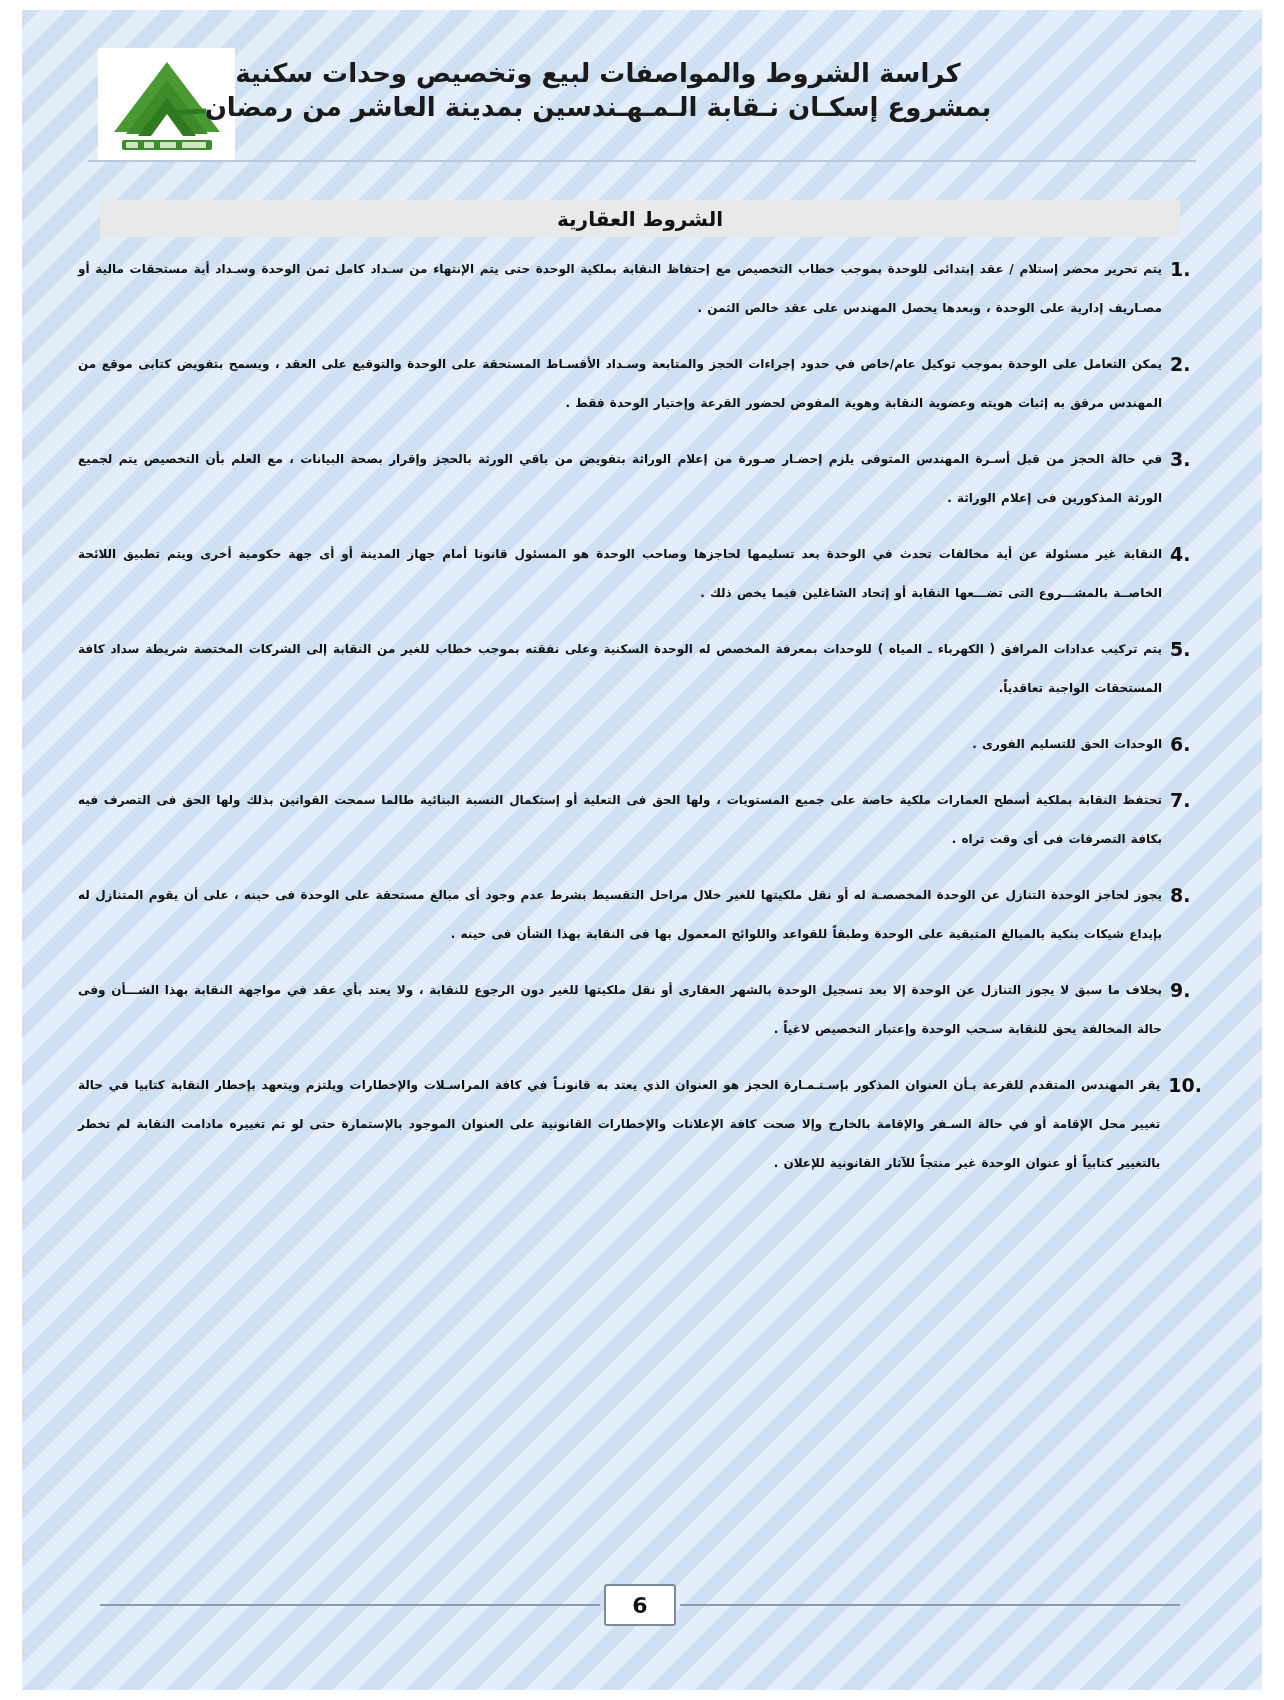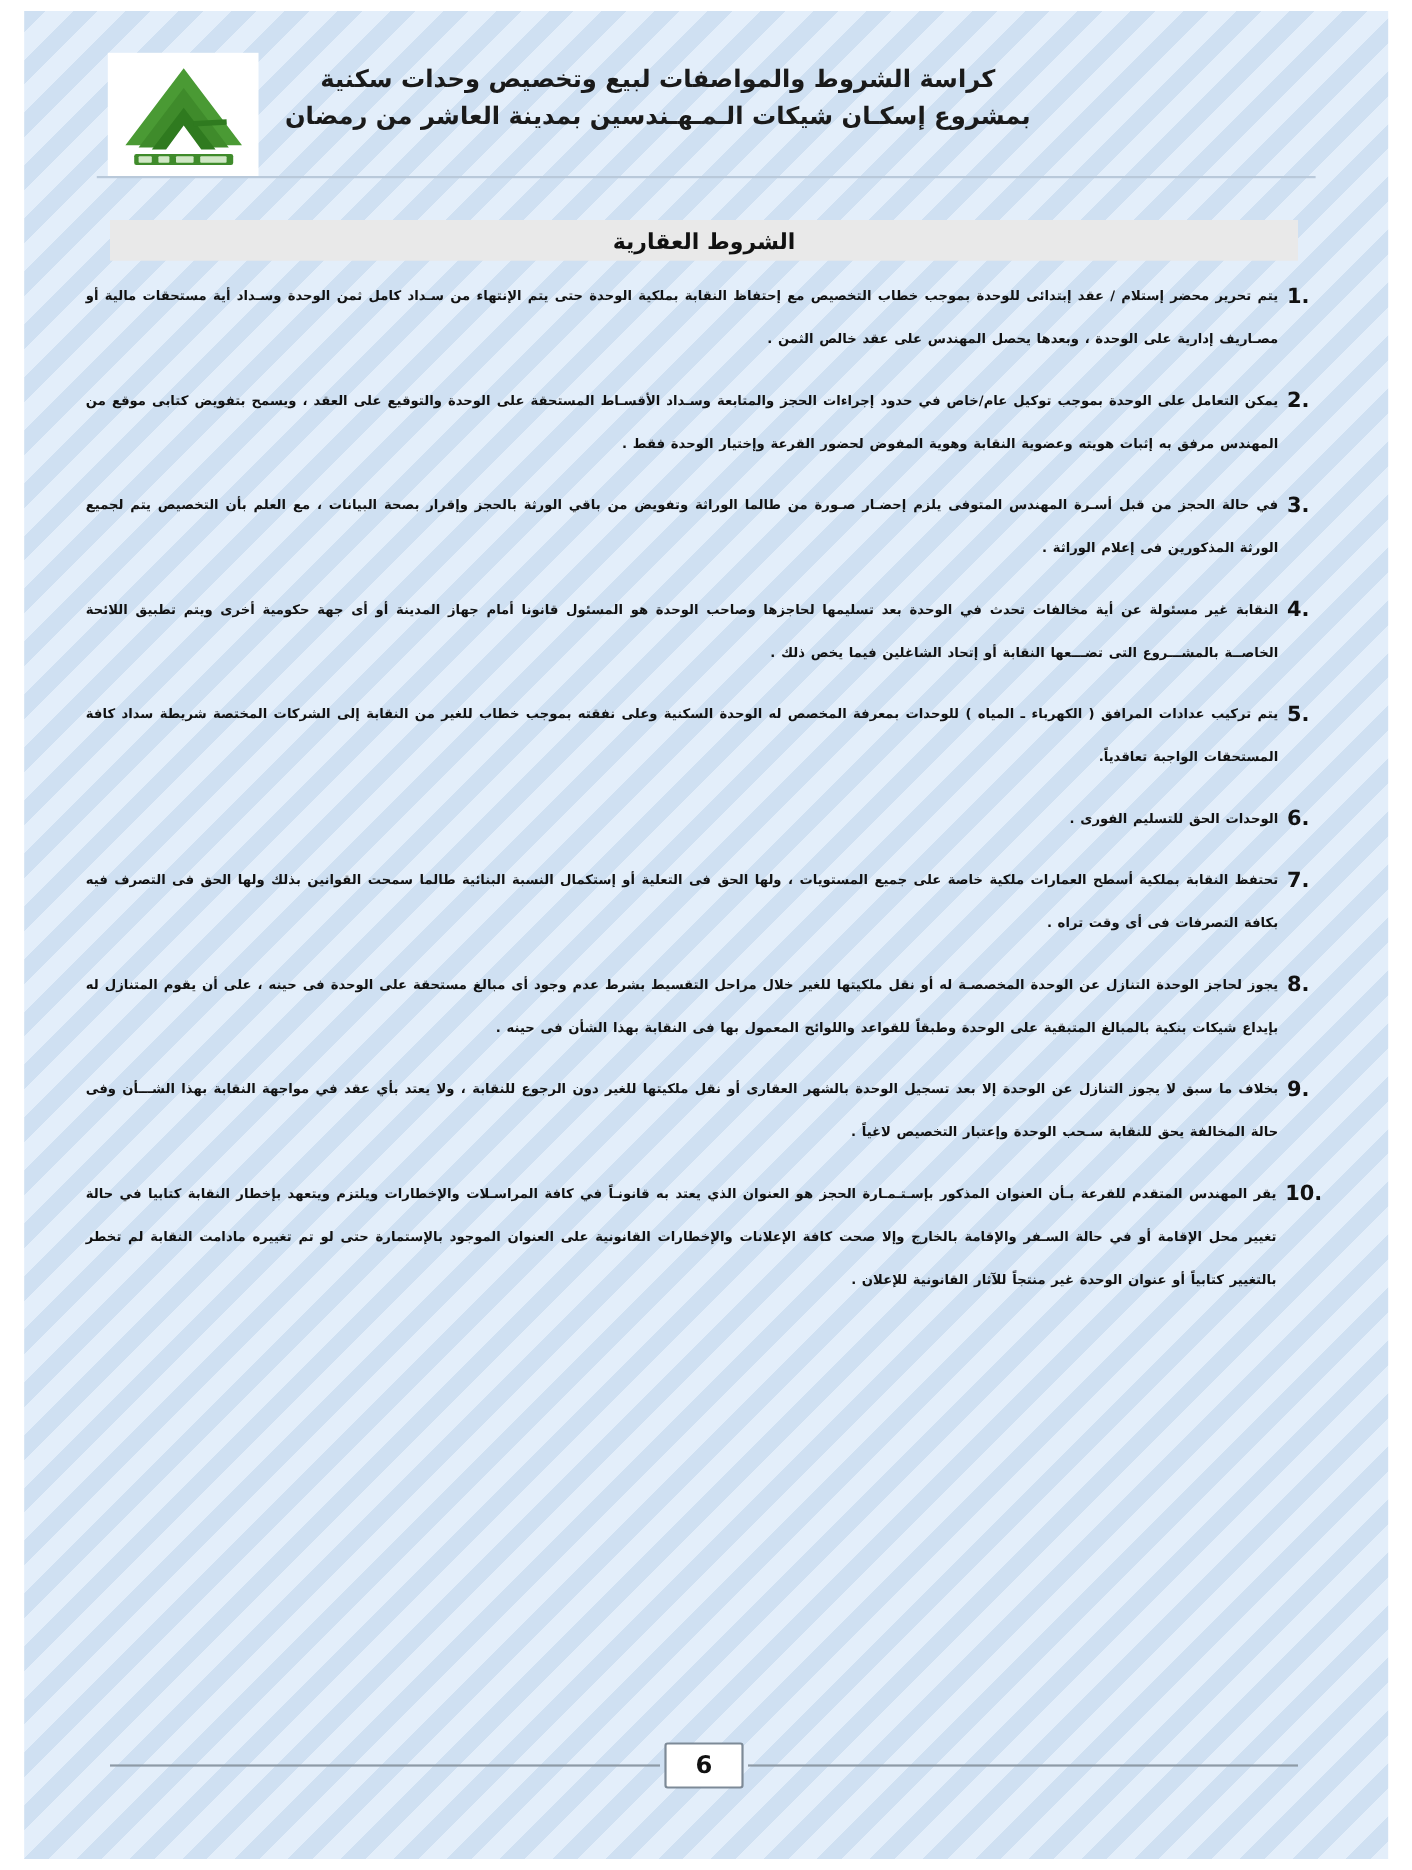--- a/index.html
+++ b/index.html
@@ -88,21 +88,21 @@
     position:absolute;
     left:0;
     right:88px;
     top:18px;
     text-align:center;
     direction:rtl;
   }
   .header-line {
     font-family:"DejaVu Sans", sans-serif;
     font-weight:bold;
-    font-size:22px;
+    font-size:26px;
     line-height:34px;
     color:#1a1a1a;
     letter-spacing:0px;
     white-space:nowrap;
   }
 
   .header-rule {
     position:absolute;
     left:88px;
     right:88px;
@@ -243,21 +243,21 @@
         <rect x="18" y="86" width="90" height="10" rx="2" fill="#3f8b2b"></rect>
         <rect x="22" y="88" width="12" height="6" rx="1" fill="#cfe7c4"></rect>
         <rect x="40" y="88" width="10" height="6" rx="1" fill="#cfe7c4"></rect>
         <rect x="56" y="88" width="16" height="6" rx="1" fill="#cfe7c4"></rect>
         <rect x="78" y="88" width="24" height="6" rx="1" fill="#cfe7c4"></rect>
       </svg>
     </div>
 
     <div class="header-text">
       <div class="header-line">كراسة الشروط والمواصفات لبيع وتخصيص وحدات سكنية</div>
-      <div class="header-line">بمشروع إسكـان شيكات الـمـهـندسين بمدينة العاشر من رمضان</div>
+      <div class="header-line">بمشروع إسكـان نـقابة الـمـهـندسين بمدينة العاشر من رمضان</div>
     </div>
   </div>
 
   <div class="header-rule"></div>
 
   <div class="title-band">
     <span class="title-text">الشروط العقارية</span>
   </div>
 
   <div class="content">
@@ -268,21 +268,21 @@
         <span class="term-body">يتم تحرير محضر إستلام / عقد إبتدائى للوحدة بموجب خطاب التخصيص مع إحتفاظ النقابة بملكية الوحدة حتى يتم الإنتهاء من سـداد كامل ثمن الوحدة وسـداد أية مستحقات مالية أو مصـاريف إدارية على الوحدة ، وبعدها يحصل المهندس على عقد خالص الثمن .</span>
       </li>
 
       <li class="term">
         <span class="term-num">2.</span>
         <span class="term-body">يمكن التعامل على الوحدة بموجب توكيل عام/خاص في حدود إجراءات الحجز والمتابعة وسـداد الأقسـاط المستحقة على الوحدة والتوقيع على العقد ، ويسمح بتفويض كتابى موقع من المهندس مرفق به إثبات هويته وعضوية النقابة وهوية المفوض لحضور القرعة وإختيار الوحدة فقط .</span>
       </li>
 
       <li class="term">
         <span class="term-num">3.</span>
-        <span class="term-body">في حالة الحجز من قبل أسـرة المهندس المتوفى يلزم إحضـار صـورة من طالما الوراثة وتفويض من باقي الورثة بالحجز وإقرار بصحة البيانات ، مع العلم بأن التخصيص يتم لجميع الورثة المذكورين فى إعلام الوراثة .</span>
+        <span class="term-body">في حالة الحجز من قبل أسـرة المهندس المتوفى يلزم إحضـار صـورة من إعلام الوراثة بتفويض من باقي الورثة بالحجز وإقرار بصحة البيانات ، مع العلم بأن التخصيص يتم لجميع الورثة المذكورين فى إعلام الوراثة .</span>
       </li>
 
       <li class="term">
         <span class="term-num">4.</span>
         <span class="term-body">النقابة غير مسئولة عن أية مخالفات تحدث في الوحدة بعد تسليمها لحاجزها وصاحب الوحدة هو المسئول قانونا أمام جهاز المدينة أو أى جهة حكومية أخرى ويتم تطبيق اللائحة الخاصــة بالمشـــروع التى تضـــعها النقابة أو إتحاد الشاغلين فيما يخص ذلك .</span>
       </li>
 
       <li class="term">
         <span class="term-num">5.</span>
         <span class="term-body">يتم تركيب عدادات المرافق ( الكهرباء ـ المياه ) للوحدات بمعرفة المخصص له الوحدة السكنية وعلى نفقته بموجب خطاب للغير من النقابة إلى الشركات المختصة شريطة سداد كافة المستحقات الواجبة تعاقدياً.</span>

